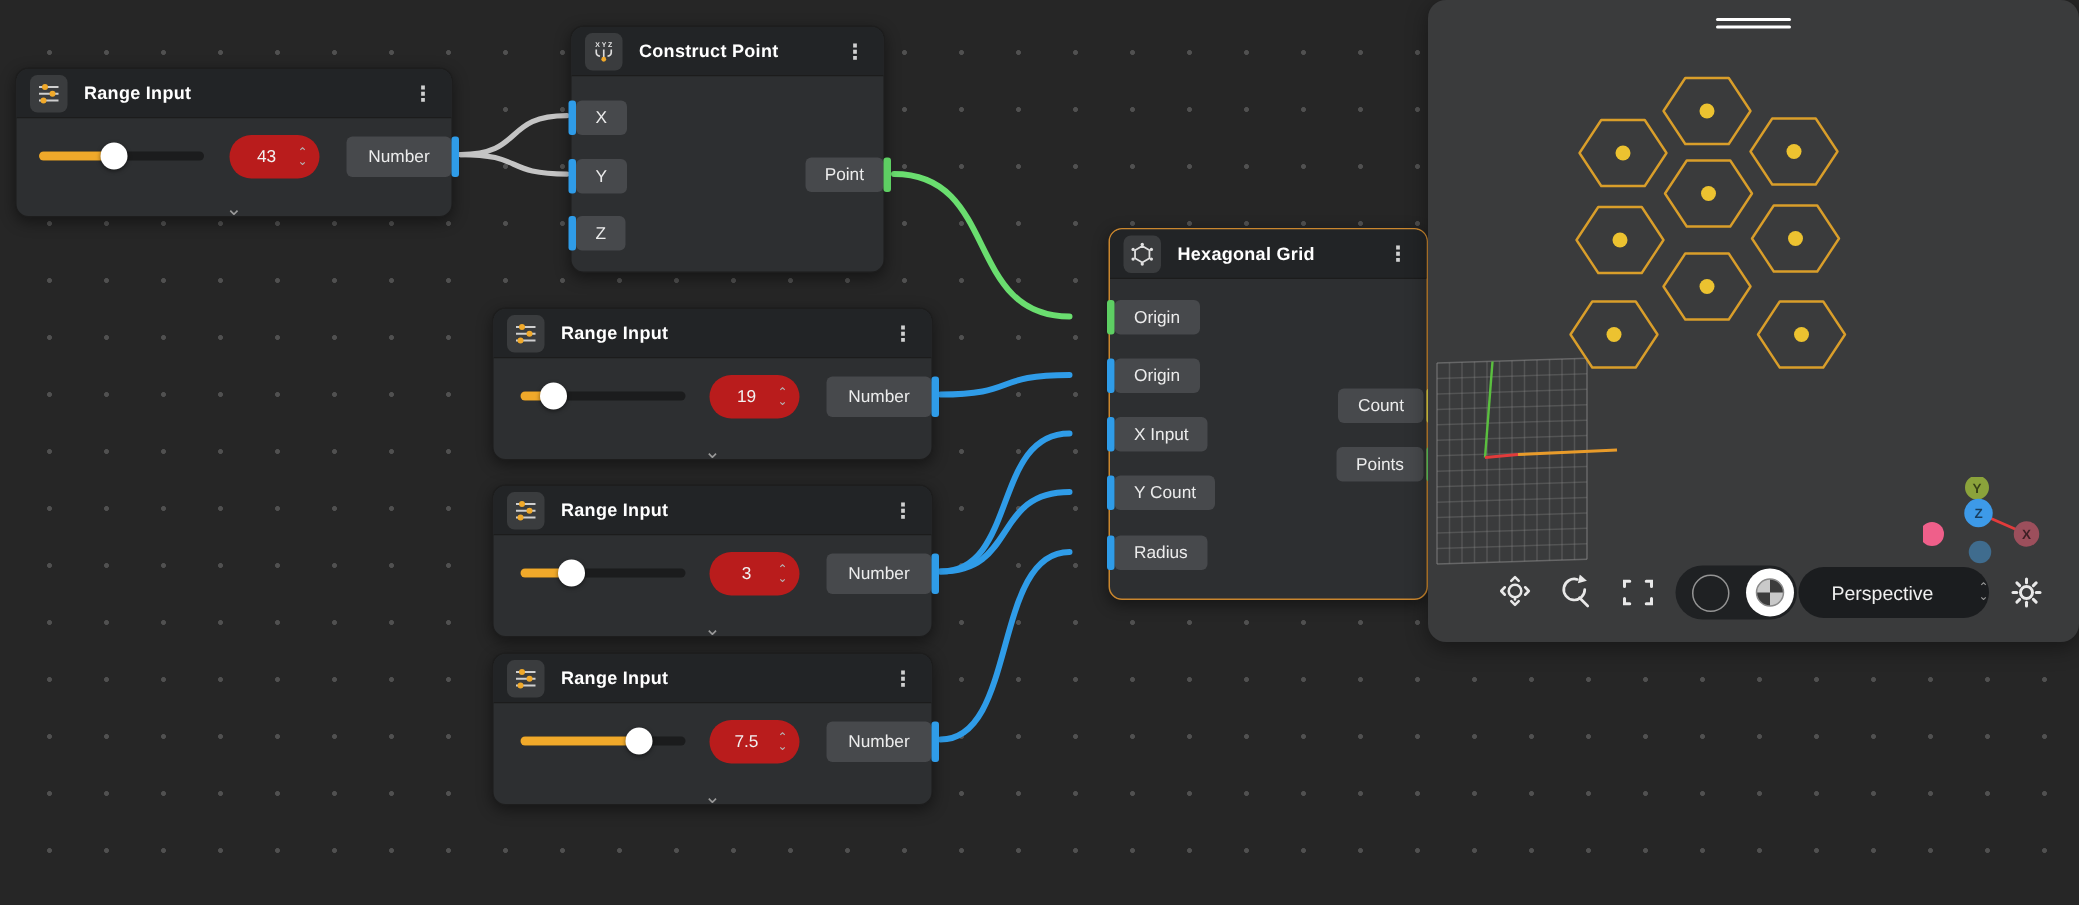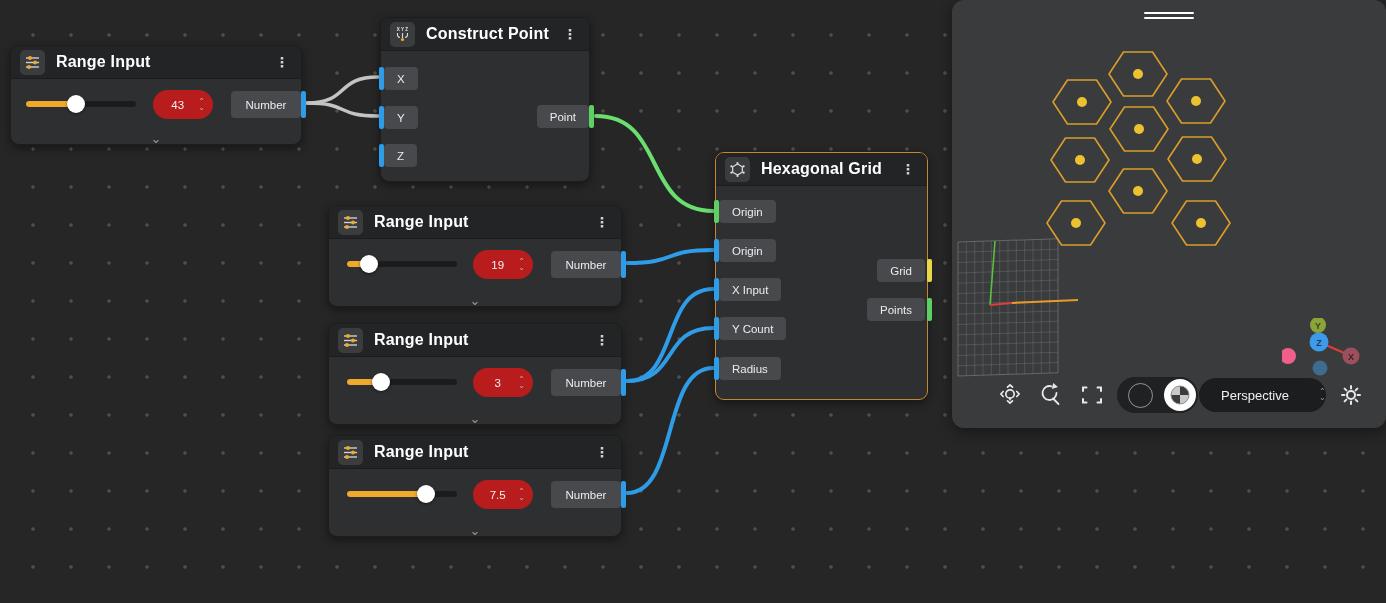--- a/index.html
+++ b/index.html
@@ -6,26 +6,26 @@
   html,body { width:1386px; height:603px; overflow:hidden; background:#262626;
     font-family:"Liberation Sans","DejaVu Sans",sans-serif; }
   .canvas { position:relative; width:1386px; height:603px; background-color:#262626;
     background-image:radial-gradient(circle, #505050 1.4px, transparent 1.9px);
     background-size:38px 38px; background-position:14px 16px; }
   .wires-layer { position:absolute; left:0; top:0; width:1386px; height:603px; z-index:1; pointer-events:none; }
 
   
   .node { position:absolute; z-index:2; background:#2d2f31; border:1px solid #1d1d1d;
     border-radius:9px; box-shadow:0 3px 10px rgba(0,0,0,.45); }
-  .node.selected { border:1.5px solid #c9862e; }
+  .node.selected { border:1.5px solid #c9862e;margin-left:24px; }
   .node-header { display:flex; align-items:center; height:33px; background:#222426;
     border-radius:8px 8px 0 0; padding:0 9px; border-bottom:1px solid #1c1c1c; }
   .node-icon { width:25px; height:25px; background:#3a3c3e; border-radius:5px;
     display:flex; align-items:center; justify-content:center; flex:0 0 auto; }
-  .node-title { color:#fff; font-size:16px; font-weight:bold; margin-left:11px; flex:1;
+  .node-title { color:#fff; font-size:12px; font-weight:bold; margin-left:11px; flex:1;
     letter-spacing:.2px; }
   .kebab { color:#d0d0d0; font-size:14px; font-weight:bold; padding:0 3px; cursor:pointer; }
   .collapse { position:absolute; bottom:-1px; left:50%; transform:translateX(-50%);
     color:#9a9a9a; font-size:13px; line-height:13px; cursor:pointer; }
 
   
   .slider { position:absolute; left:18px; top:52px; width:110px; height:12px; cursor:pointer; }
   .node-a .slider { left:15px; }
   .slider-track { position:absolute; top:3px; left:0; right:0; height:6px; border-radius:3px; background:#1b1c1d; }
   .slider-fill { position:absolute; top:0; left:0; height:6px; border-radius:3px; background:#f0a92a; }
@@ -306,21 +306,21 @@
     </div>
     <div class="port-row port-in" style="top:164px">
       <span class="chip">Y Count</span>
       <span class="bar bar-left bar-blue"></span>
     </div>
     <div class="port-row port-in" style="top:204px">
       <span class="chip">Radius</span>
       <span class="bar bar-left bar-blue"></span>
     </div>
     <div class="port-out-chip" style="right:2px;top:106px">
-      <span class="chip">Grid</span>
+      <span class="chip">Count</span>
       <span class="bar bar-right bar-yellow" style="right:-7px"></span>
     </div>
     <div class="port-out-chip" style="right:2px;top:145px">
       <span class="chip">Points</span>
       <span class="bar bar-right bar-green" style="right:-7px"></span>
     </div>
   </div>
 
   <div class="viewport">
     <svg class="scene-svg" id="scene">

